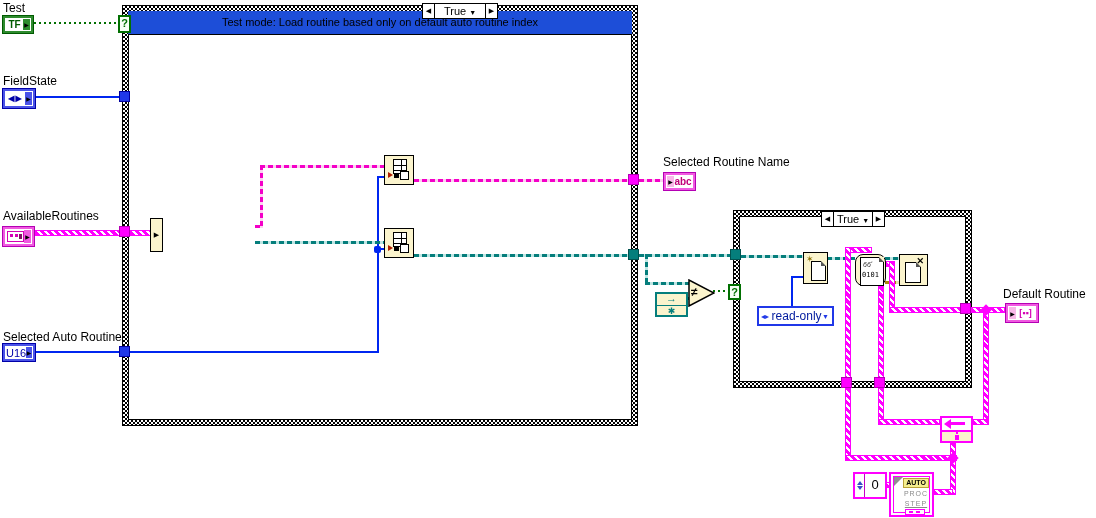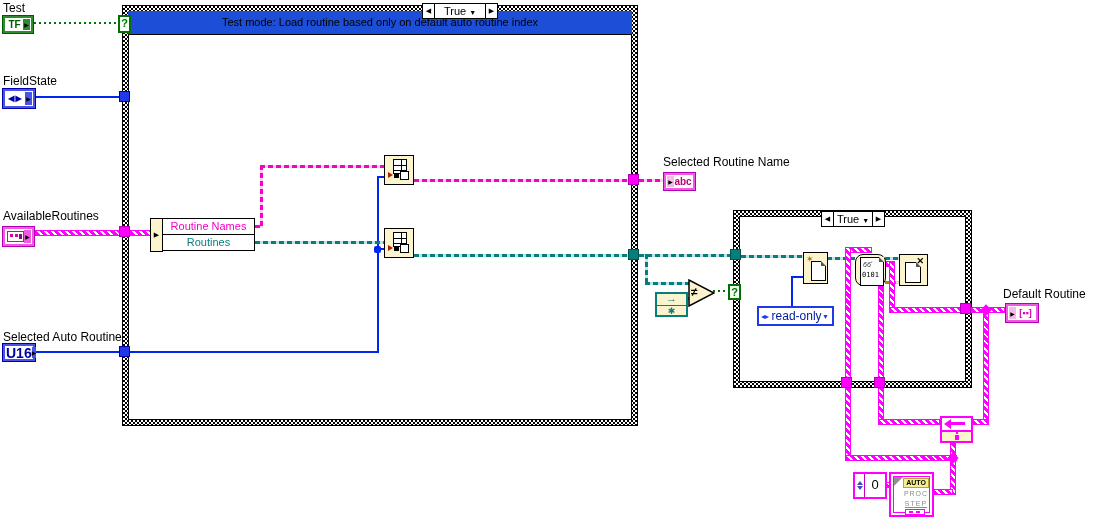--- a/index.html
+++ b/index.html
@@ -169,42 +169,38 @@
       <span style="display:inline-block;width:15px;height:9px;border:1px solid #D400B4;background:
         linear-gradient(#D400B4,#D400B4) 2px 2px/3px 3px no-repeat,
         linear-gradient(#D400B4,#D400B4) 7px 2px/3px 3px no-repeat,
         linear-gradient(#801060,#801060) 11px 2px/3px 5px no-repeat;"></span>
     </span>
     <span class="oband" style="background:#F05AE0;">▶</span>
   </div>
 
   <div class="lbl" style="left:3px;top:330px;">Selected Auto Routine</div>
   <div class="term t-blue" style="left:2px;top:343px;width:34px;height:19px;">
-    <span class="body" style="font-size:14px;font-weight:bold;color:#0000A8;">U16</span>
+    <span class="body" style="font-size:11px;font-weight:normal;color:#0000A8;">U16</span>
     <span class="oband" style="background:#4A53E8;">▶</span>
   </div>
 
   <div class="lbl" style="left:663px;top:155px;">Selected Routine Name</div>
   <div class="ind t-mag" style="left:663px;top:172px;width:33px;height:19px;">
     <span class="iband" style="background:#F8B8E8;">▶</span>
     <span class="body" style="font-size:10px;font-weight:bold;color:#C00078;">abc</span>
   </div>
 
   <div class="lbl" style="left:1003px;top:287px;">Default Routine</div>
   <div class="ind t-mag" style="left:1005px;top:303px;width:34px;height:20px;">
     <span class="iband" style="background:#F8B8E8;">▶</span>
     <span class="body" style="font-size:9px;font-weight:bold;color:#D400B4;">[▪▪]</span>
   </div>
 
   <div class="abs" style="left:150px;top:218px;width:105px;height:34px;z-index:20;">
     <div class="abs" style="left:0;top:0;width:13px;height:34px;background:#FBF4CD;border:1px solid #000;box-sizing:border-box;display:flex;align-items:center;justify-content:center;font-size:7px;">▶</div>
-    <div class="abs" style="left:12px;top:0;width:93px;">
-      <div class="ub-row" style="color:#F400C8;">Routine Names</div>
-      <div class="ub-row" style="color:#057E7C;margin-top:-1px;">Routines</div>
-    </div>
   </div>
 
   <div class="node" style="left:384px;top:155px;width:30px;height:30px;">
     <span class="grid-ico"></span>
     <span class="red-tri"></span>
     <span class="blk-sq"></span>
     <span class="idx-sq"></span>
   </div>
   <div class="node" style="left:384px;top:228px;width:30px;height:30px;">
     <span class="grid-ico"></span>

